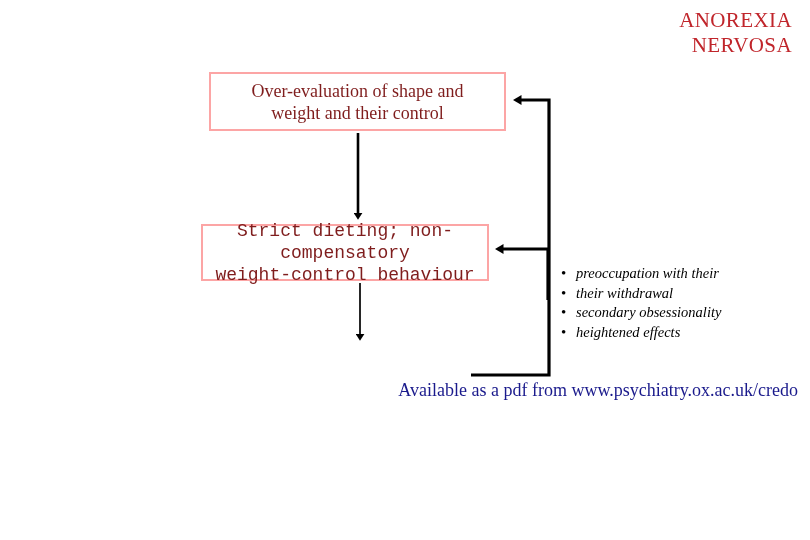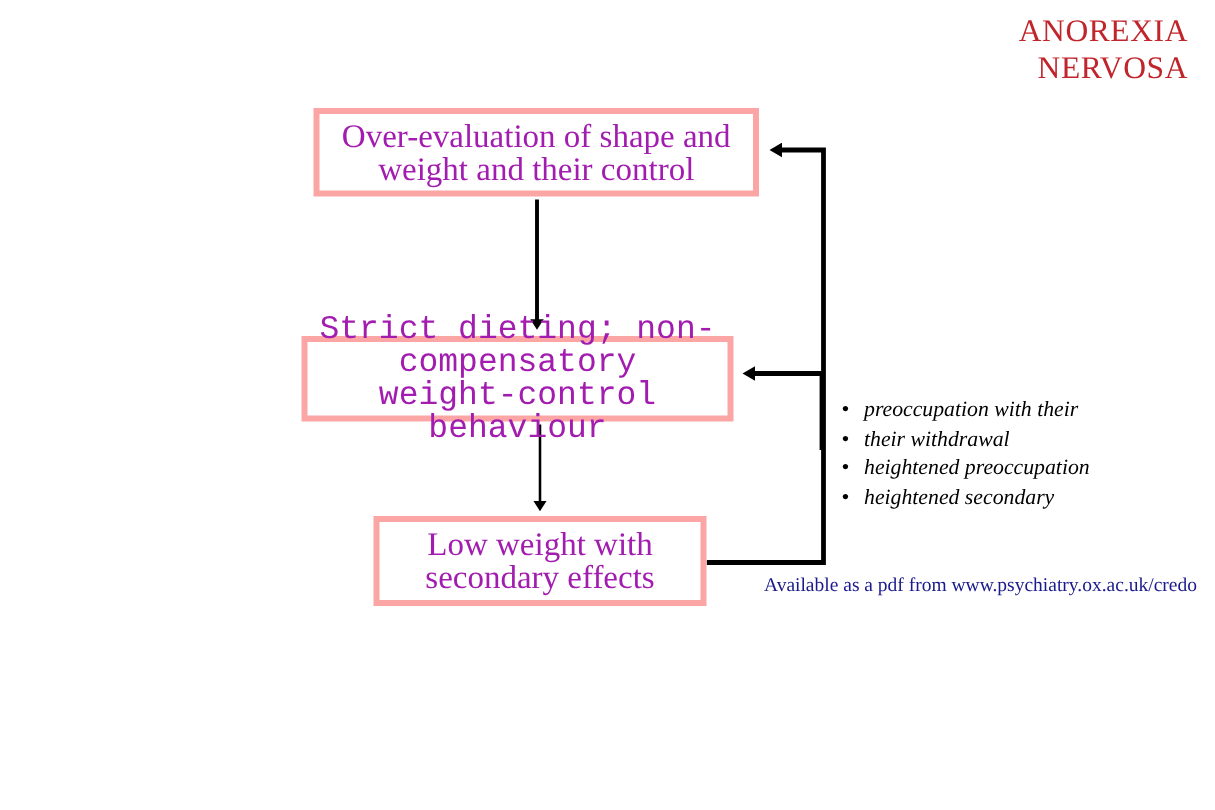--- a/index.html
+++ b/index.html
@@ -34,28 +34,28 @@
     font-size: 21px;
     line-height: 25px;
     letter-spacing: 0.4px;
     white-space: pre-line;
   }
 
   
   .flow-box {
     position: absolute;
     box-sizing: border-box;
-    border: 4px solid #fca5a5;
+    border: 2px solid #fca5a5;
     background: #ffffff;
-    color: #a21caf;
+    color: #7f1d1d;
     display: flex;
     align-items: center;
     justify-content: center;
     text-align: center;
-    font-size: 22px;
+    font-size: 18px;
     line-height: 22px;
     padding: 0 6px;
     white-space: pre-line;
     z-index: 3;
   }
 
   #box-over-evaluation {
     left: 209px;
     top: 72px;
     width: 297px;
@@ -114,21 +114,21 @@
   }
 
   
   .slide-footer {
     position: absolute;
     left: 0;
     right: 12px;
     bottom: 14px;
     text-align: right;
     color: #1A1A8C;
-    font-size: 13px;
+    font-size: 18px;
     line-height: 24px;
   }
 </style>
 </head>
 <body>
 
 <div id="slide">
 
   <div class="slide-title">ANOREXIA
 NERVOSA</div>
@@ -159,37 +159,35 @@
       <path d="M 548 300 L 548 249 L 500 249" fill="none" stroke="#000000" stroke-width="3.2" marker-end="url(#arrow-left)"></path>
     </g>
   </svg>
 
   <div class="flow-box" id="box-over-evaluation">Over-evaluation of shape and
 weight and their control</div>
 
   <div class="flow-box" id="box-strict-dieting">Strict dieting; non-compensatory
 weight-control behaviour</div>
 
-  <div class="flow-box" id="box-low-weight">Low weight with
-secondary effects</div>
 
   <ul class="symptom-list">
     <li>
       <span class="bullet-dot">•</span>
       <span>preoccupation with their</span>
     </li>
     <li>
       <span class="bullet-dot">•</span>
       <span>their withdrawal</span>
     </li>
     <li>
       <span class="bullet-dot">•</span>
-      <span>heightened preoccupation</span>
+      <span>secondary obsessionality</span>
     </li>
     <li>
       <span class="bullet-dot">•</span>
-      <span>heightened secondary</span>
+      <span>heightened effects</span>
     </li>
   </ul>
 
   <div class="slide-footer">Available as a pdf from www.psychiatry.ox.ac.uk/credo</div>
 
 </div>
 
 </body></html>

